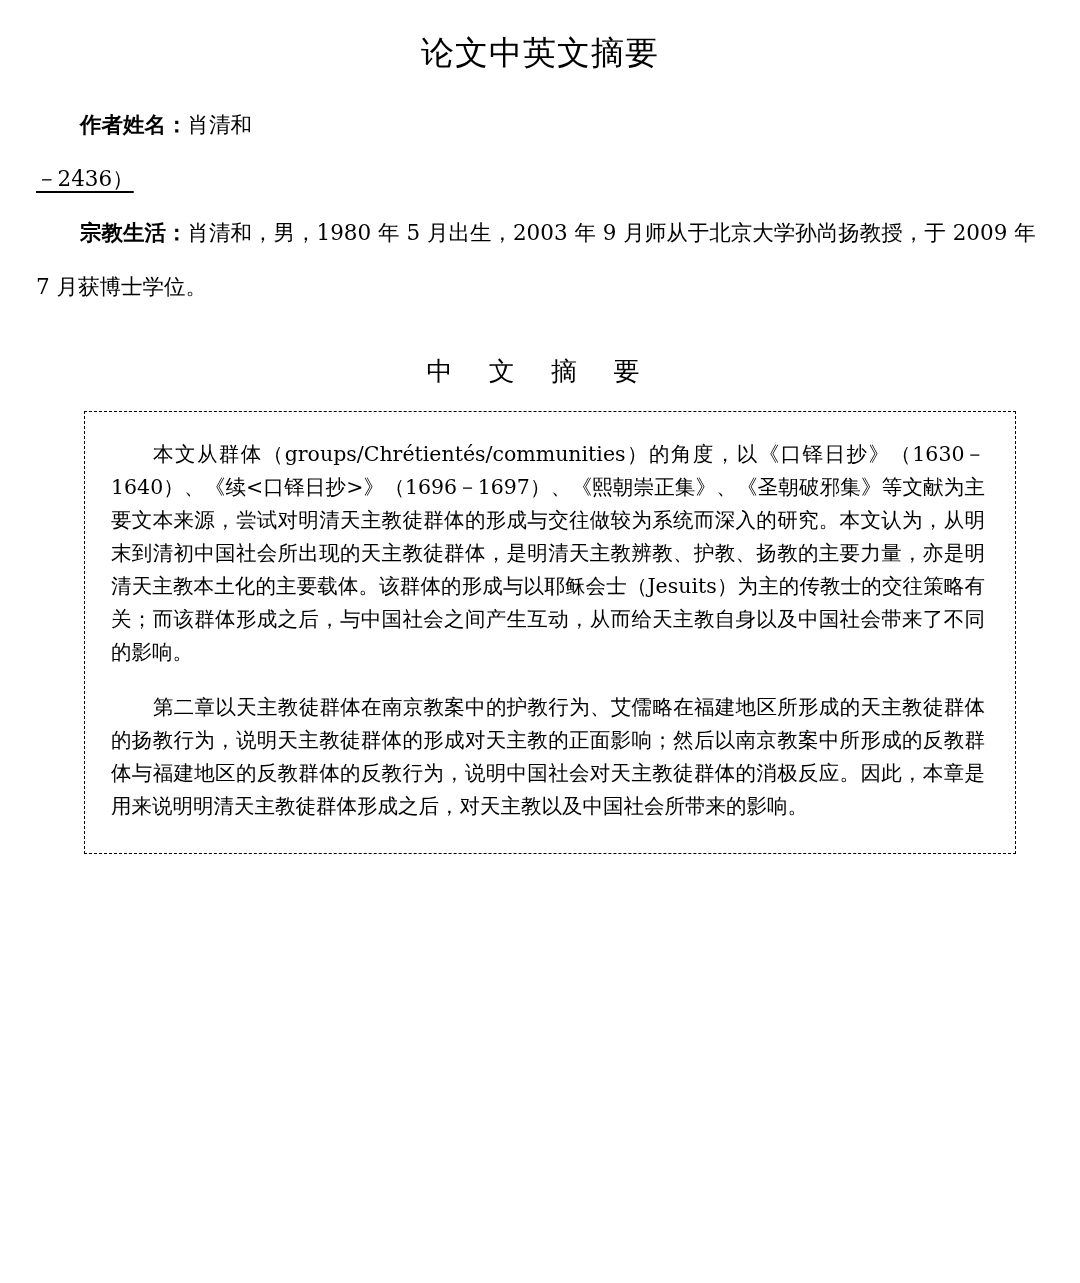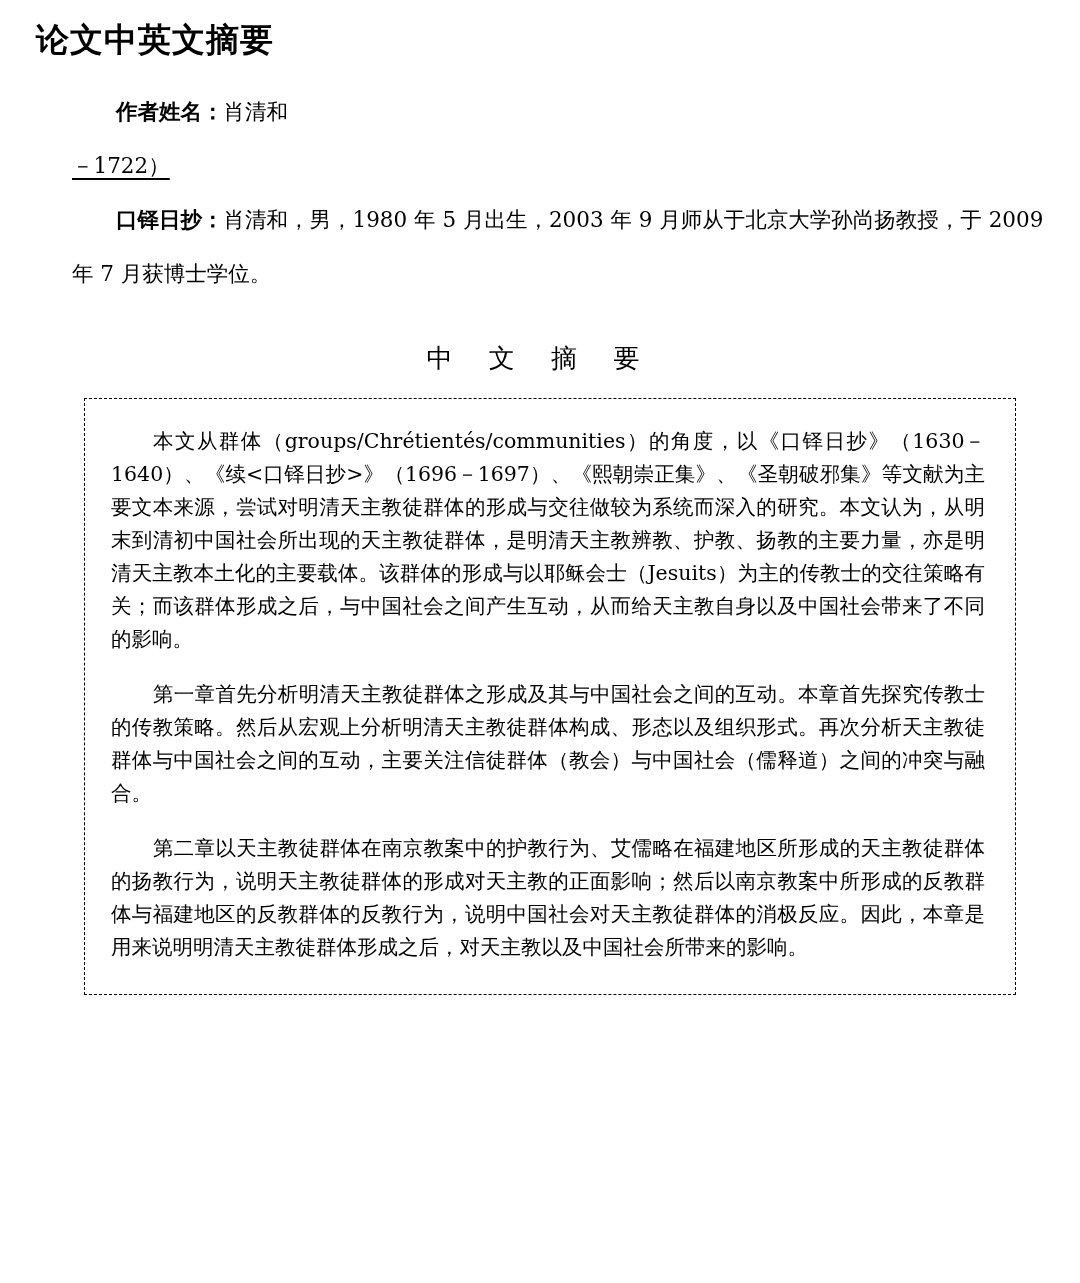--- a/index.html
+++ b/index.html
@@ -14,31 +14,30 @@
     color: #000000;
   }
   .page {
     width: 1080px;
     min-height: 1283px;
     box-sizing: border-box;
     padding: 8px 36px 0 36px;
     position: relative;
   }
   .doc-title {
-    text-align: left;
+    text-align: center;
     font-size: 33px;
-    font-weight: bold;
+    font-weight: normal;
     letter-spacing: 1px;
-    margin: 10px 0 22px 0;
+    margin: 23px 0 22px 0;
     font-family: "DejaVu Serif", "Liberation Serif", serif;
   }
   .meta-block {
     font-size: 21.5px;
     line-height: 54px;
-    margin-left: 36px;
   }
   .meta-line {
     text-indent: 44px;
     margin: 0;
   }
   .meta-label {
     font-weight: bold;
   }
   .meta-underline {
     text-decoration: underline;
@@ -78,30 +77,29 @@
   <div class="doc-title">论文中英文摘要</div>
 
   <div class="meta-block">
 
     <p class="meta-line">
       <span class="meta-label">作者姓名：</span><span>肖清和</span>
     </p>
 
 
     <p style="text-indent:0; margin:0;">
-      <span class="meta-underline">－1722）</span>
+      <span class="meta-underline">－2436）</span>
     </p>
 
     <p class="meta-line">
-      <span class="meta-label">口铎日抄：</span><span>肖清和，男，1980 年 5 月出生，2003 年 9 月师从于北京大学孙尚扬教授，于 2009 年 7 月获博士学位。</span>
+      <span class="meta-label">宗教生活：</span><span>肖清和，男，1980 年 5 月出生，2003 年 9 月师从于北京大学孙尚扬教授，于 2009 年 7 月获博士学位。</span>
     </p>
 
   </div>
 
   <div class="section-heading">中 文 摘 要</div>
 
   <div class="abstract-box">
     <p>本文从群体（groups/Chrétientés/communities）的角度，以《口铎日抄》（1630－1640）、《续&lt;口铎日抄&gt;》（1696－1697）、《熙朝崇正集》、《圣朝破邪集》等文献为主要文本来源，尝试对明清天主教徒群体的形成与交往做较为系统而深入的研究。本文认为，从明末到清初中国社会所出现的天主教徒群体，是明清天主教辨教、护教、扬教的主要力量，亦是明清天主教本土化的主要载体。该群体的形成与以耶稣会士（Jesuits）为主的传教士的交往策略有关；而该群体形成之后，与中国社会之间产生互动，从而给天主教自身以及中国社会带来了不同的影响。</p>
-    <p>第一章首先分析明清天主教徒群体之形成及其与中国社会之间的互动。本章首先探究传教士的传教策略。然后从宏观上分析明清天主教徒群体构成、形态以及组织形式。再次分析天主教徒群体与中国社会之间的互动，主要关注信徒群体（教会）与中国社会（儒释道）之间的冲突与融合。</p>
     <p>第二章以天主教徒群体在南京教案中的护教行为、艾儒略在福建地区所形成的天主教徒群体的扬教行为，说明天主教徒群体的形成对天主教的正面影响；然后以南京教案中所形成的反教群体与福建地区的反教群体的反教行为，说明中国社会对天主教徒群体的消极反应。因此，本章是用来说明明清天主教徒群体形成之后，对天主教以及中国社会所带来的影响。</p>
   </div>
 
 </div>
 
 </body></html>

